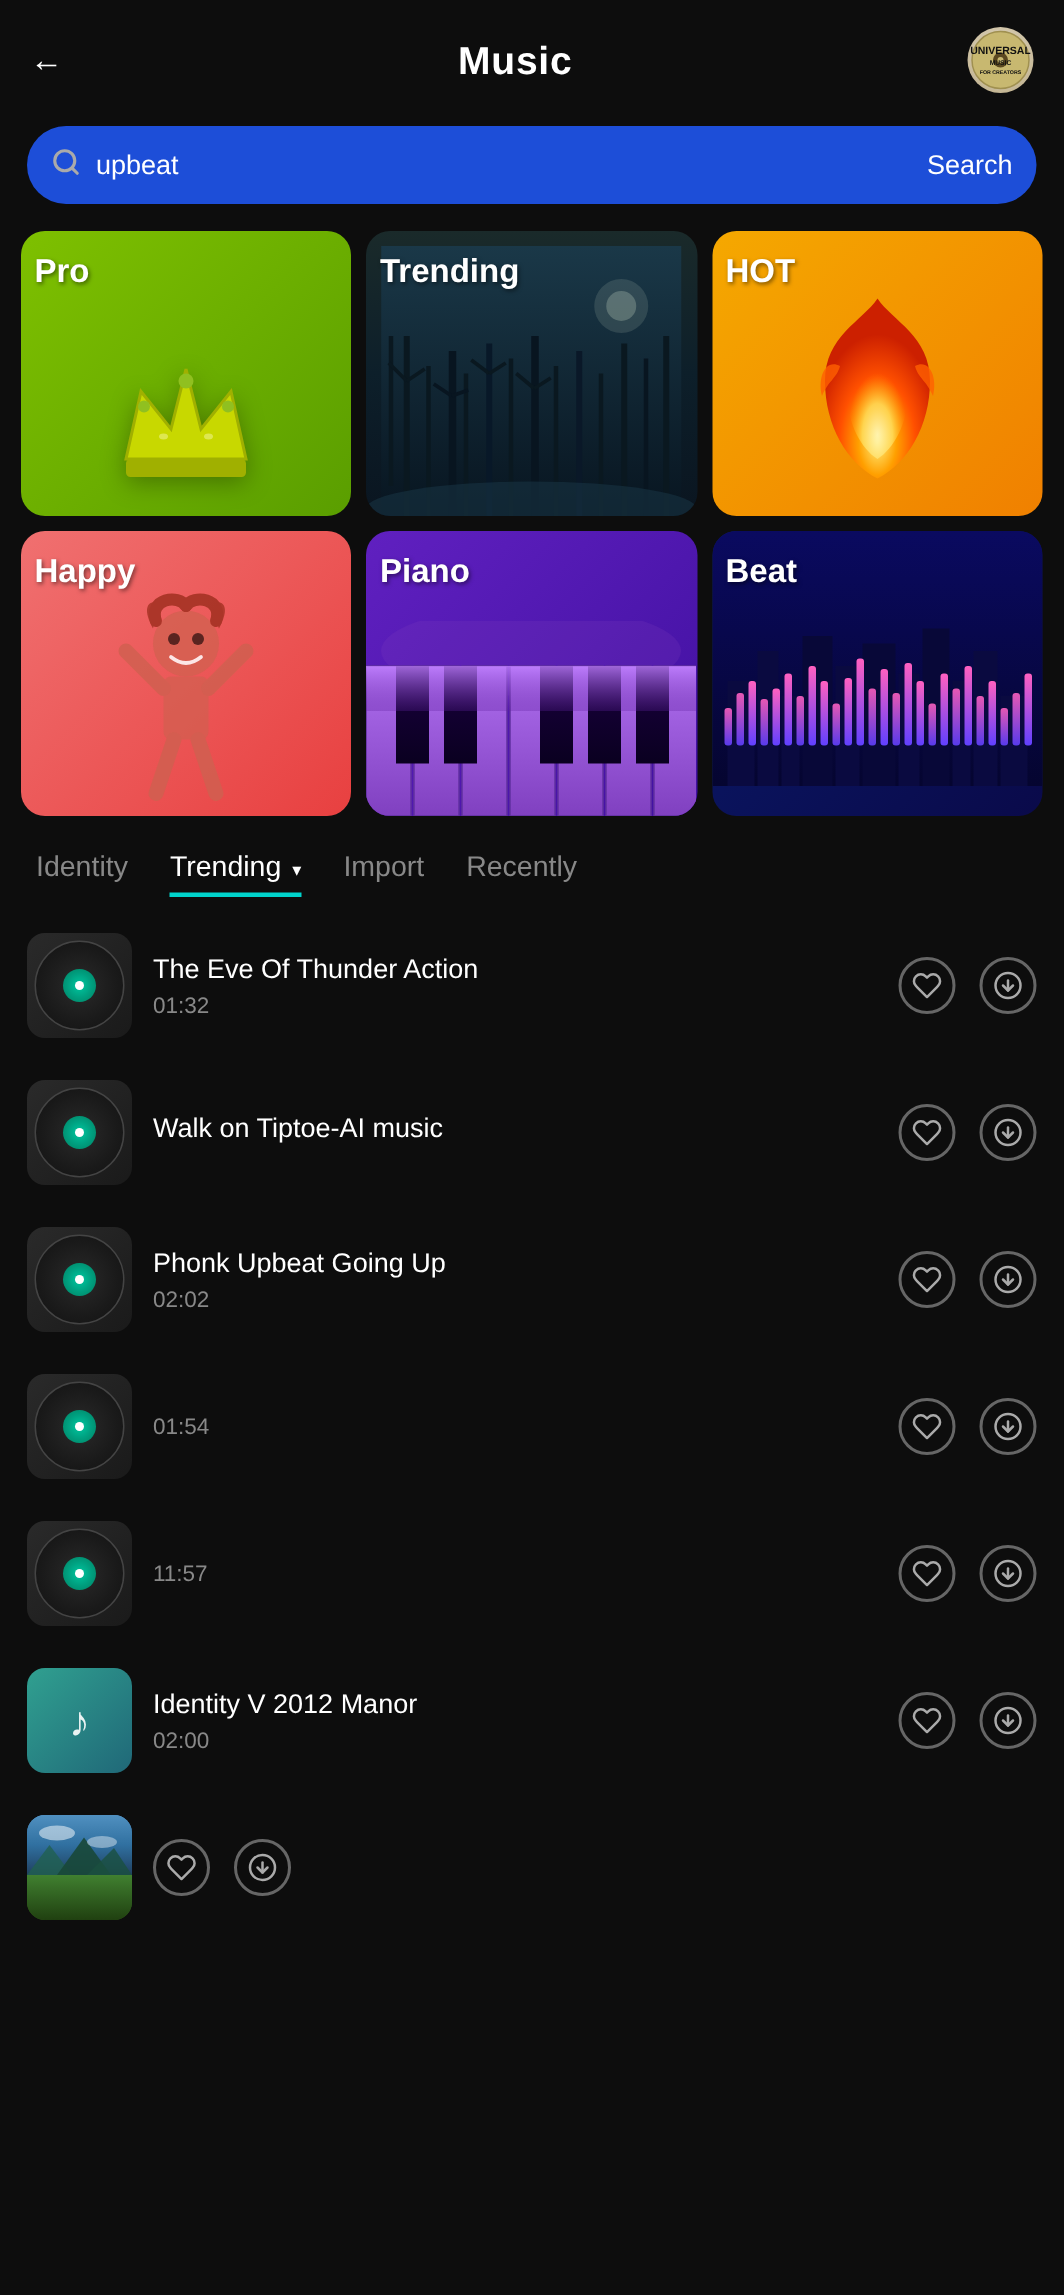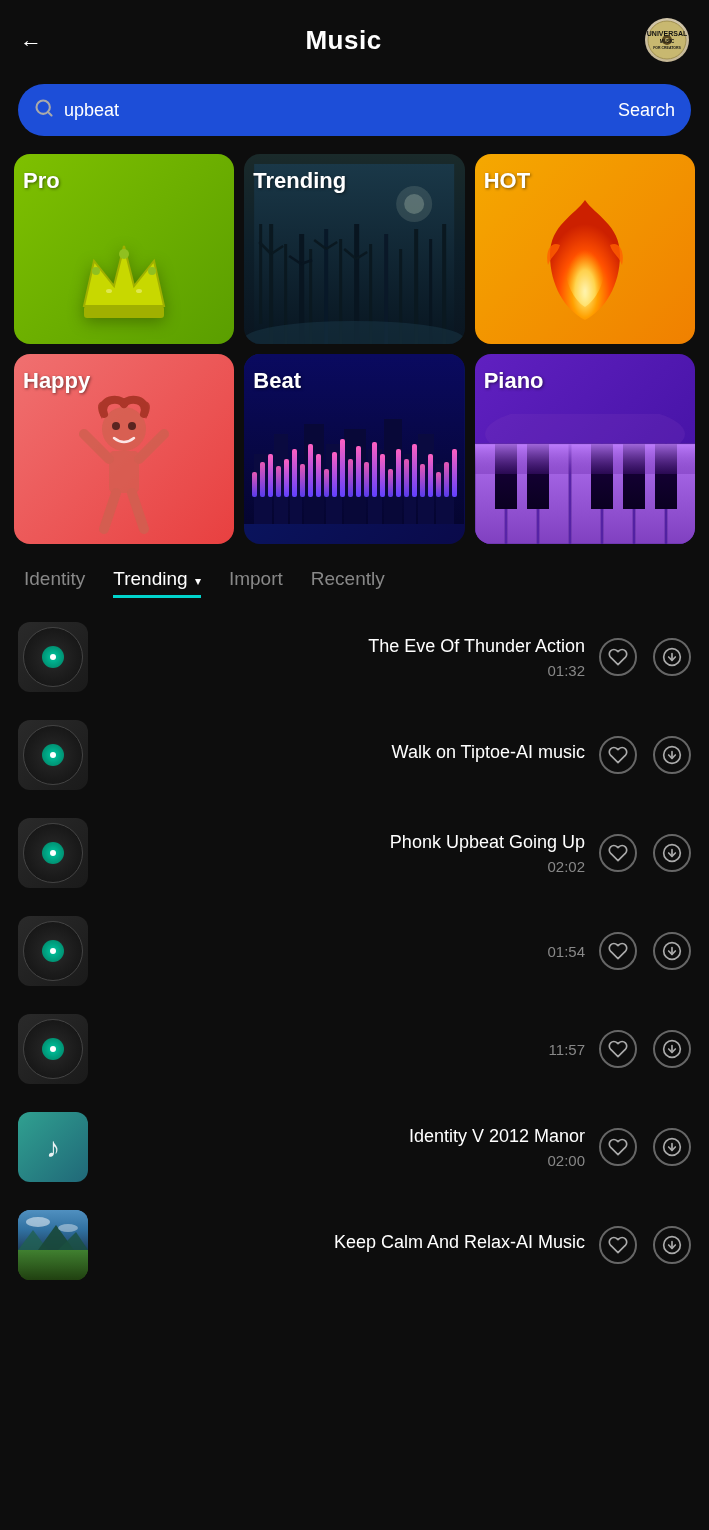--- a/index.html
+++ b/index.html
@@ -193,21 +193,20 @@
     }
     .tab-arrow {
       font-size: 12px;
       color: #fff;
       margin-left: 4px;
     }
 
     
     .track-list {
       padding: 10px 0;
-      text-align: right;
     }
     .track-item {
       display: flex;
       align-items: center;
       padding: 14px 18px;
       gap: 14px;
       cursor: pointer;
     }
     .track-thumb {
       width: 70px;
@@ -466,20 +465,60 @@
         <circle cx="68" cy="32" r="4" fill="#1a0a08" opacity="0.8"></circle>
         <path d="M50,44 Q60,52 70,44" fill="none" stroke="#fff" stroke-width="2.5" stroke-linecap="round"></path>
 
         <rect x="45" y="57" width="30" height="42" rx="5" fill="#d06050" opacity="0.8"></rect>
 
         <line x1="45" y1="65" x2="20" y2="40" stroke="#d06050" stroke-width="10" stroke-linecap="round"></line>
         <line x1="75" y1="65" x2="100" y2="40" stroke="#d06050" stroke-width="10" stroke-linecap="round"></line>
 
         <line x1="52" y1="99" x2="40" y2="135" stroke="#d06050" stroke-width="10" stroke-linecap="round"></line>
         <line x1="68" y1="99" x2="80" y2="135" stroke="#d06050" stroke-width="10" stroke-linecap="round"></line>
+      </svg>
+    </div>
+  </div>
+
+  <div class="category-card card-piano">
+    <span class="card-label">Piano</span>
+    <div class="piano-visual">
+      <svg width="220" height="130" viewBox="0 0 220 130" xmlns="http://www.w3.org/2000/svg">
+        <defs>
+          <linearGradient id="pianoKeyGrad" x1="0" y1="0" x2="0" y2="1">
+            <stop offset="0%" stop-color="#b070f0"></stop>
+            <stop offset="100%" stop-color="#8040c0"></stop>
+          </linearGradient>
+          <linearGradient id="blackKeyGrad" x1="0" y1="0" x2="0" y2="1">
+            <stop offset="0%" stop-color="#1a0040"></stop>
+            <stop offset="100%" stop-color="#0a0020"></stop>
+          </linearGradient>
+          <linearGradient id="purpleGlow" x1="0" y1="0" x2="0" y2="1">
+            <stop offset="0%" stop-color="#c080ff" stop-opacity="0.8"></stop>
+            <stop offset="100%" stop-color="#6020a0" stop-opacity="0.3"></stop>
+          </linearGradient>
+        </defs>
+
+        <ellipse cx="110" cy="20" rx="100" ry="30" fill="#8040c0" opacity="0.2"></ellipse>
+
+        <rect x="0" y="30" width="30" height="100" fill="url(#pianoKeyGrad)" rx="0 0 4 4" stroke="#6030a0" stroke-width="1"></rect>
+        <rect x="32" y="30" width="30" height="100" fill="url(#pianoKeyGrad)" rx="0 0 4 4" stroke="#6030a0" stroke-width="1"></rect>
+        <rect x="64" y="30" width="30" height="100" fill="url(#pianoKeyGrad)" rx="0 0 4 4" stroke="#6030a0" stroke-width="1"></rect>
+        <rect x="96" y="30" width="30" height="100" fill="url(#pianoKeyGrad)" rx="0 0 4 4" stroke="#6030a0" stroke-width="1"></rect>
+        <rect x="128" y="30" width="30" height="100" fill="url(#pianoKeyGrad)" rx="0 0 4 4" stroke="#6030a0" stroke-width="1"></rect>
+        <rect x="160" y="30" width="30" height="100" fill="url(#pianoKeyGrad)" rx="0 0 4 4" stroke="#6030a0" stroke-width="1"></rect>
+        <rect x="192" y="30" width="30" height="100" fill="url(#pianoKeyGrad)" rx="0 0 4 4" stroke="#6030a0" stroke-width="1"></rect>
+
+        <rect x="20" y="30" width="22" height="65" fill="url(#blackKeyGrad)" rx="0 0 3 3"></rect>
+        <rect x="52" y="30" width="22" height="65" fill="url(#blackKeyGrad)" rx="0 0 3 3"></rect>
+        <rect x="116" y="30" width="22" height="65" fill="url(#blackKeyGrad)" rx="0 0 3 3"></rect>
+        <rect x="148" y="30" width="22" height="65" fill="url(#blackKeyGrad)" rx="0 0 3 3"></rect>
+        <rect x="180" y="30" width="22" height="65" fill="url(#blackKeyGrad)" rx="0 0 3 3"></rect>
+
+        <rect x="0" y="30" width="220" height="30" fill="url(#purpleGlow)"></rect>
       </svg>
     </div>
   </div>
 
   <div class="category-card card-beat">
     <span class="card-label">Beat</span>
     <div>
       <svg width="220" height="170" viewBox="0 0 220 170" xmlns="http://www.w3.org/2000/svg">
         <defs>
           <linearGradient id="waveGrad" x1="0" y1="0" x2="0" y2="1">
@@ -527,60 +566,20 @@
         <rect x="160" y="105" width="5" height="38" fill="url(#waveGrad)" rx="2" opacity="0.9"></rect>
         <rect x="168" y="90" width="5" height="53" fill="url(#waveGrad)" rx="2"></rect>
         <rect x="176" y="110" width="5" height="33" fill="url(#waveGrad)" rx="2" opacity="0.9"></rect>
         <rect x="184" y="100" width="5" height="43" fill="url(#waveGrad)" rx="2"></rect>
         <rect x="192" y="118" width="5" height="25" fill="url(#waveGrad)" rx="2" opacity="0.9"></rect>
         <rect x="200" y="108" width="5" height="35" fill="url(#waveGrad)" rx="2" opacity="0.9"></rect>
         <rect x="208" y="95" width="5" height="48" fill="url(#waveGrad)" rx="2"></rect>
       </svg>
     </div>
   </div>
-
-  <div class="category-card card-piano">
-    <span class="card-label">Piano</span>
-    <div class="piano-visual">
-      <svg width="220" height="130" viewBox="0 0 220 130" xmlns="http://www.w3.org/2000/svg">
-        <defs>
-          <linearGradient id="pianoKeyGrad" x1="0" y1="0" x2="0" y2="1">
-            <stop offset="0%" stop-color="#b070f0"></stop>
-            <stop offset="100%" stop-color="#8040c0"></stop>
-          </linearGradient>
-          <linearGradient id="blackKeyGrad" x1="0" y1="0" x2="0" y2="1">
-            <stop offset="0%" stop-color="#1a0040"></stop>
-            <stop offset="100%" stop-color="#0a0020"></stop>
-          </linearGradient>
-          <linearGradient id="purpleGlow" x1="0" y1="0" x2="0" y2="1">
-            <stop offset="0%" stop-color="#c080ff" stop-opacity="0.8"></stop>
-            <stop offset="100%" stop-color="#6020a0" stop-opacity="0.3"></stop>
-          </linearGradient>
-        </defs>
-
-        <ellipse cx="110" cy="20" rx="100" ry="30" fill="#8040c0" opacity="0.2"></ellipse>
-
-        <rect x="0" y="30" width="30" height="100" fill="url(#pianoKeyGrad)" rx="0 0 4 4" stroke="#6030a0" stroke-width="1"></rect>
-        <rect x="32" y="30" width="30" height="100" fill="url(#pianoKeyGrad)" rx="0 0 4 4" stroke="#6030a0" stroke-width="1"></rect>
-        <rect x="64" y="30" width="30" height="100" fill="url(#pianoKeyGrad)" rx="0 0 4 4" stroke="#6030a0" stroke-width="1"></rect>
-        <rect x="96" y="30" width="30" height="100" fill="url(#pianoKeyGrad)" rx="0 0 4 4" stroke="#6030a0" stroke-width="1"></rect>
-        <rect x="128" y="30" width="30" height="100" fill="url(#pianoKeyGrad)" rx="0 0 4 4" stroke="#6030a0" stroke-width="1"></rect>
-        <rect x="160" y="30" width="30" height="100" fill="url(#pianoKeyGrad)" rx="0 0 4 4" stroke="#6030a0" stroke-width="1"></rect>
-        <rect x="192" y="30" width="30" height="100" fill="url(#pianoKeyGrad)" rx="0 0 4 4" stroke="#6030a0" stroke-width="1"></rect>
-
-        <rect x="20" y="30" width="22" height="65" fill="url(#blackKeyGrad)" rx="0 0 3 3"></rect>
-        <rect x="52" y="30" width="22" height="65" fill="url(#blackKeyGrad)" rx="0 0 3 3"></rect>
-        <rect x="116" y="30" width="22" height="65" fill="url(#blackKeyGrad)" rx="0 0 3 3"></rect>
-        <rect x="148" y="30" width="22" height="65" fill="url(#blackKeyGrad)" rx="0 0 3 3"></rect>
-        <rect x="180" y="30" width="22" height="65" fill="url(#blackKeyGrad)" rx="0 0 3 3"></rect>
-
-        <rect x="0" y="30" width="220" height="30" fill="url(#purpleGlow)"></rect>
-      </svg>
-    </div>
-  </div>
 </div>
 
 <div class="tabs-row">
   <span class="tab-item">Identity</span>
   <span class="tab-item active">
     <span>Trending</span><span class="tab-arrow"> ▾</span>
   </span>
   <span class="tab-item">Import</span>
   <span class="tab-item">Recently</span>
 </div>
@@ -778,24 +777,20 @@
         <rect y="40" width="70" height="30" fill="url(#groundL)"></rect>
 
         <polygon points="0,40 15,20 30,40" fill="#206050" opacity="0.8"></polygon>
         <polygon points="20,40 38,15 56,40" fill="#184838" opacity="0.9"></polygon>
         <polygon points="40,40 58,22 70,40" fill="#1a5040" opacity="0.8"></polygon>
 
         <ellipse cx="20" cy="12" rx="12" ry="5" fill="white" opacity="0.5"></ellipse>
         <ellipse cx="50" cy="18" rx="10" ry="4" fill="white" opacity="0.4"></ellipse>
       </svg>
     </div>
-    <div class="track-info">
-      <div class="track-title">Keep Calm And Relax-AI Music</div>
-      <div class="track-duration"></div>
-    </div>
     <div class="track-actions">
       <button class="action-btn">
         <svg width="20" height="20" viewBox="0 0 24 24" fill="none" stroke="#aaa" stroke-width="2" stroke-linecap="round" stroke-linejoin="round">
           <path d="M20.84 4.61a5.5 5.5 0 0 0-7.78 0L12 5.67l-1.06-1.06a5.5 5.5 0 0 0-7.78 7.78l1.06 1.06L12 21.23l7.78-7.78 1.06-1.06a5.5 5.5 0 0 0 0-7.78z"></path>
         </svg>
       </button>
       <button class="action-btn">
         <svg width="20" height="20" viewBox="0 0 24 24" fill="none" stroke="#aaa" stroke-width="2" stroke-linecap="round" stroke-linejoin="round">
           <circle cx="12" cy="12" r="10"></circle>
           <polyline points="8 12 12 16 16 12"></polyline>

